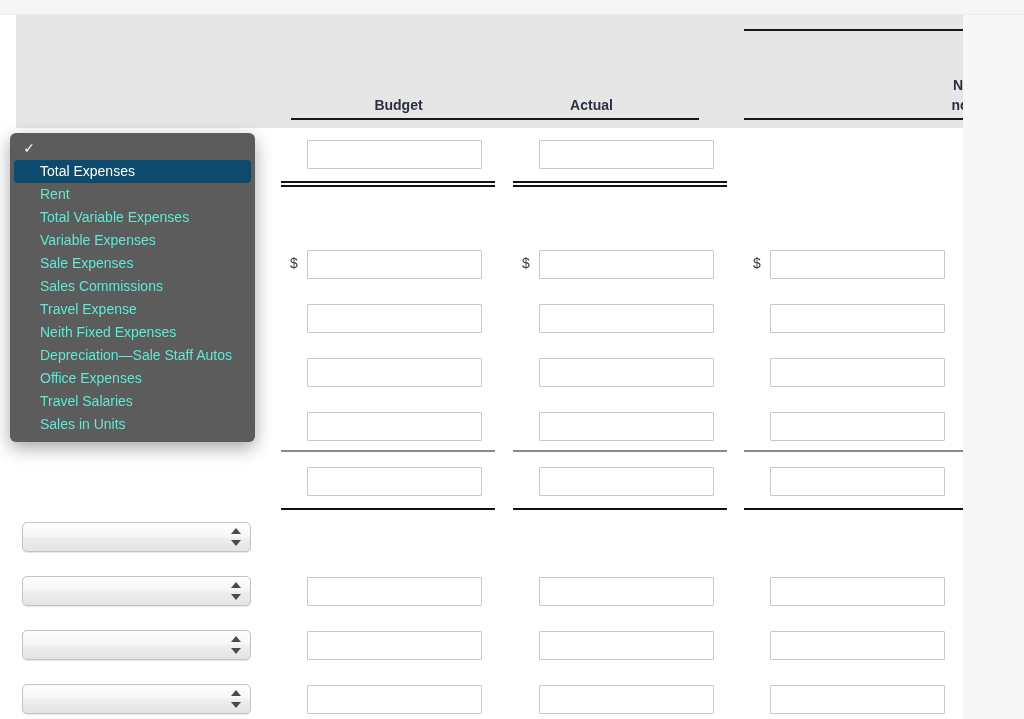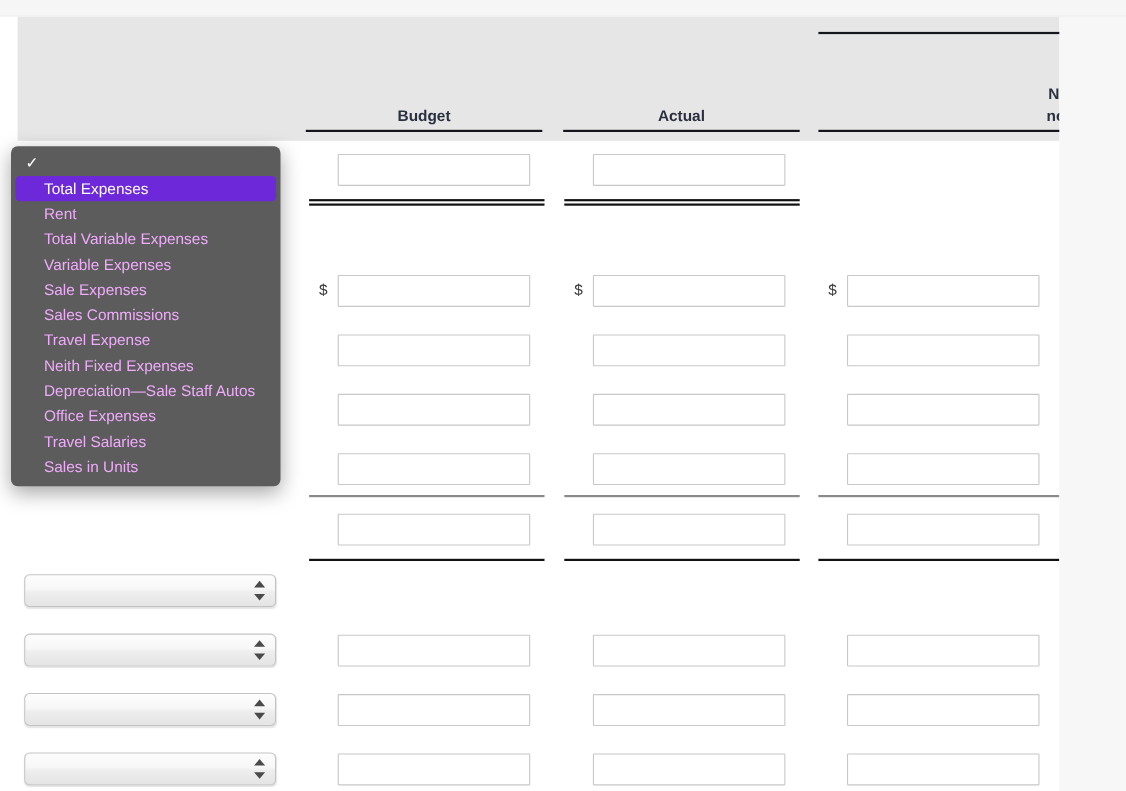--- a/index.html
+++ b/index.html
@@ -57,22 +57,22 @@
     position: absolute;
     bottom: 8px;
     text-align: center;
     font-weight: bold;
     font-size: 14px;
     color: #2b3040;
     border-bottom: 2px solid #14161c;
     padding-bottom: 3px;
     line-height: 20px;
   }
-  #head-budget { left: 262px; width: 215px; }
-  #head-actual { left: 496px; width: 215px; }
+  #head-budget { left: 275px; width: 215px; }
+  #head-actual { left: 468px; width: 215px; }
   #head-variance {
     left: 728px;
     width: 244px;
     border-top: 2px solid #14161c;
     padding-top: 4px;
     text-align: right;
     white-space: nowrap;
   }
   #head-variance .vline { display: block; }
 
@@ -164,28 +164,28 @@
     box-shadow: 0 6px 18px rgba(0,0,0,0.35);
     padding: 4px 0 6px 0;
     z-index: 50;
   }
   .menu-item {
     position: relative;
     height: 23px;
     line-height: 23px;
     margin: 0 4px;
     padding: 0 8px 0 26px;
-    color: #f0abfc;
+    color: #5eead4;
     font-size: 14px;
     border-radius: 4px;
     white-space: nowrap;
     overflow: hidden;
   }
   .menu-item.selected {
-    background: #6d28d9;
+    background: #0c4a6e;
     color: #ffffff;
   }
   .menu-item .check {
     position: absolute;
     left: 8px;
     top: 0;
     width: 14px;
     text-align: center;
     font-size: 14px;
     color: #ffffff;

